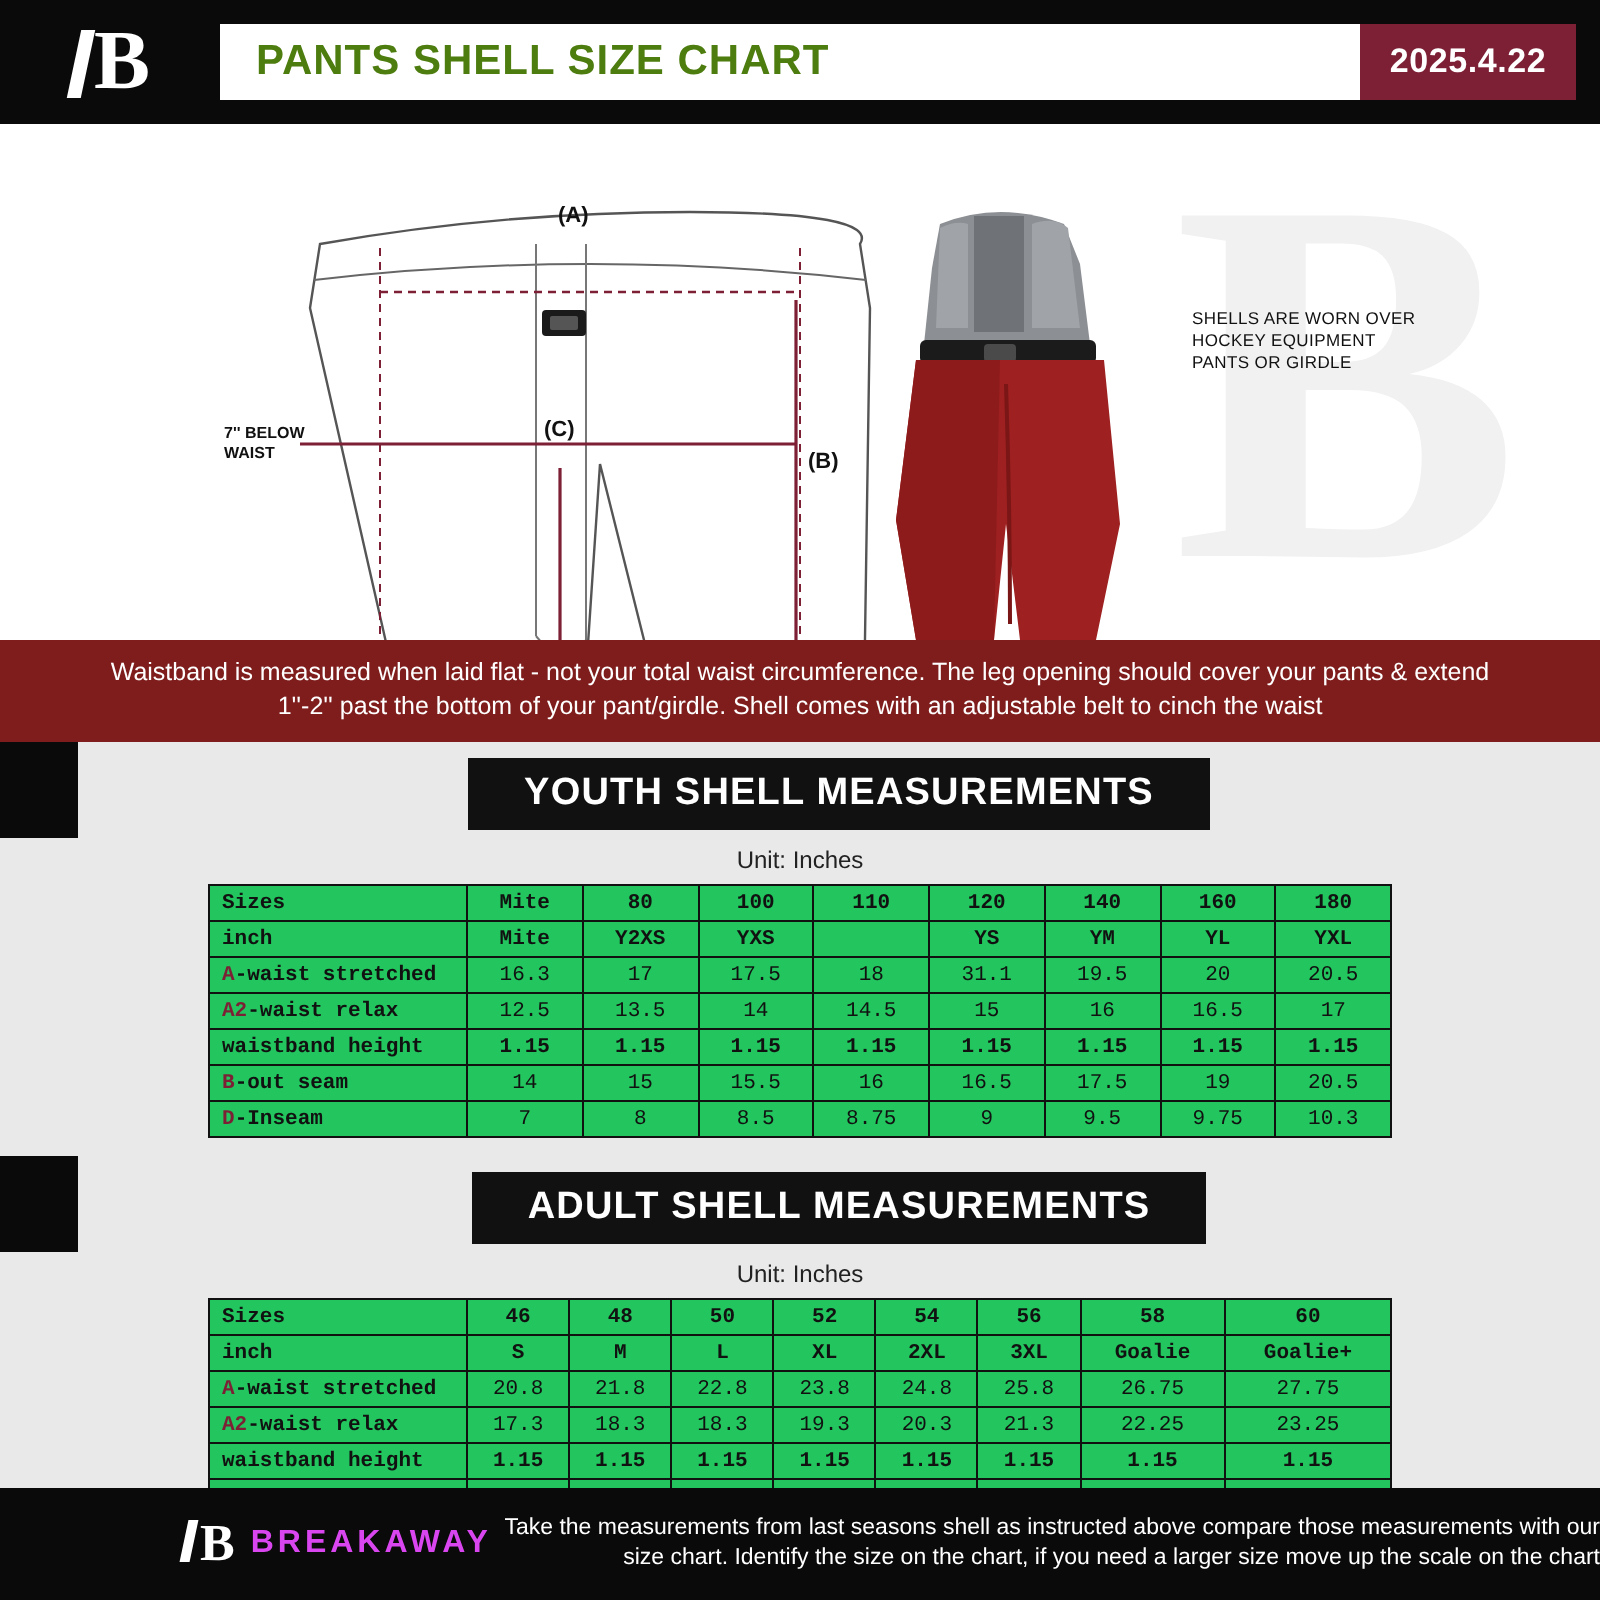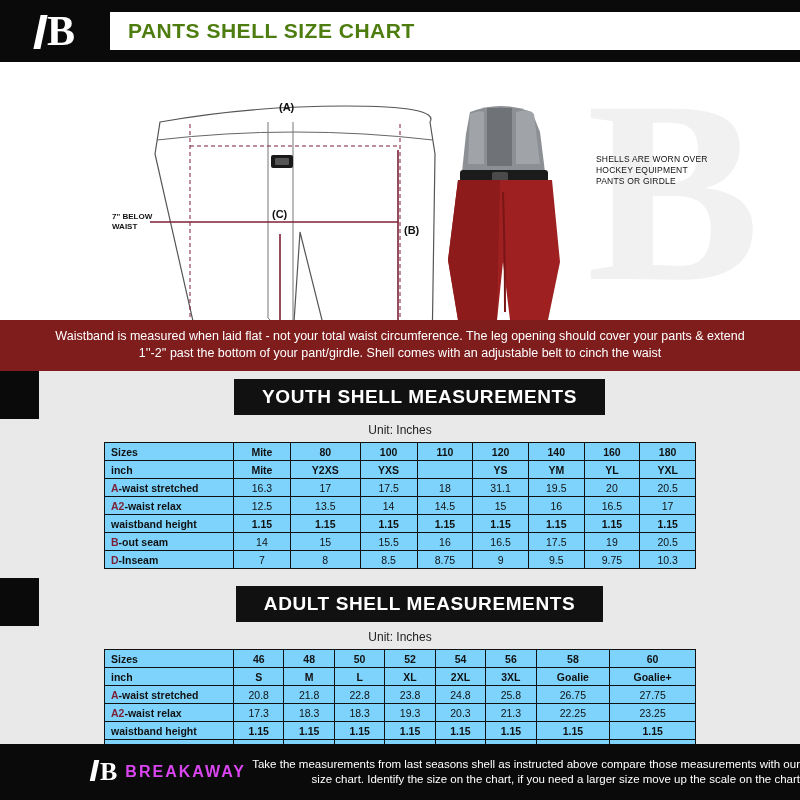--- a/index.html
+++ b/index.html
@@ -60,21 +60,21 @@
   
   .sect{position:relative;background:#e9e9e9;text-align:center;padding:8px 0 4px 0;margin-left:39px;}
   .sect-pill{
     display:inline-block;background:#111;color:#fff;font-size:19px;font-weight:bold;
     letter-spacing:0.6px;padding:7px 28px 7px 28px;
   }
   .unit{font-size:12px;color:#222;text-align:center;padding:4px 0 5px 0;background:#e9e9e9;}
 
   
   .tblwrap{background:#e9e9e9;padding:0 104px 0 104px;}
-  table{border-collapse:collapse;width:100%;background:#7dd3fc;}
+  table{border-collapse:collapse;width:100%;background:#22c55e;font-family:Liberation Mono, monospace;}
   td{
     border:1px solid #111;font-size:10.5px;height:17px;text-align:center;
     color:#111;padding:0 2px;
   }
   td.lbl{text-align:left;padding-left:6px;font-weight:bold;width:120px;}
   td.lbl .m{color:#7d1f35;}
   td.hd{font-weight:bold;}
   .spacer{height:9px;background:#e9e9e9;}
   .spacer-sm{height:5px;background:#e9e9e9;}
 
@@ -96,20 +96,23 @@
 <body>
 
 <div class="page">
 
   <div class="header">
     <div class="logo-wrap">
       <div class="logo-b">B</div>
     </div>
     <div class="title-box">
       <span>PANTS SHELL SIZE CHART</span>
+    </div>
+    <div class="date-box">
+      <span>2025.4.22</span>
     </div>
   </div>
 
   <div class="diagram">
     <div class="wm">B</div>
 
     <svg class="svgwrap" viewBox="0 0 800 258">
 
       <path d="M155 92 L160 60 Q250 44 345 44 Q440 44 430 60 L435 92 L432 290 L330 290 L300 170 L292 290 L200 290 Z" fill="#ffffff" stroke="#555" stroke-width="1.2"></path>
 

